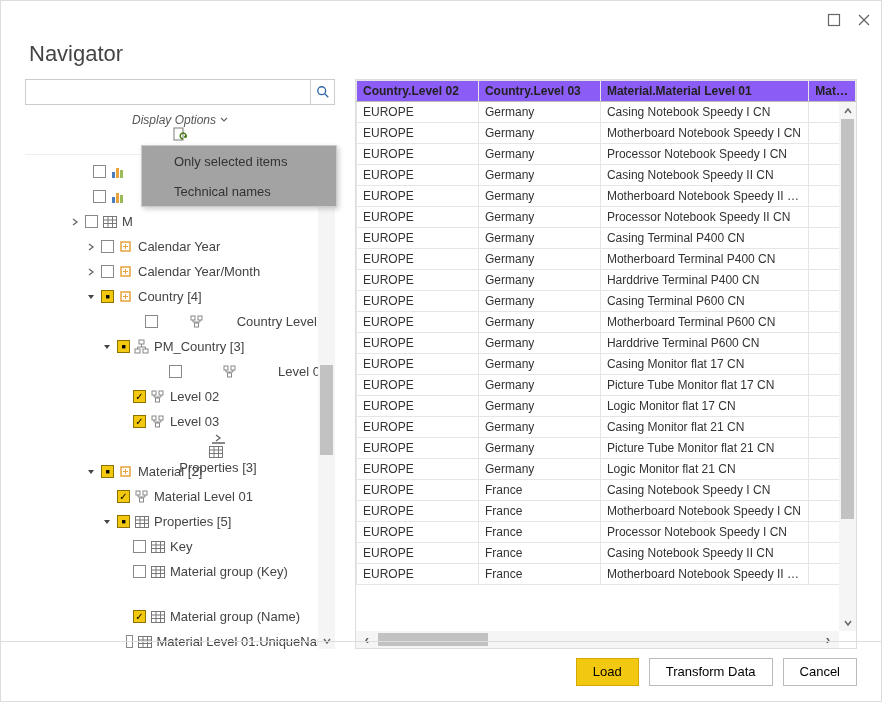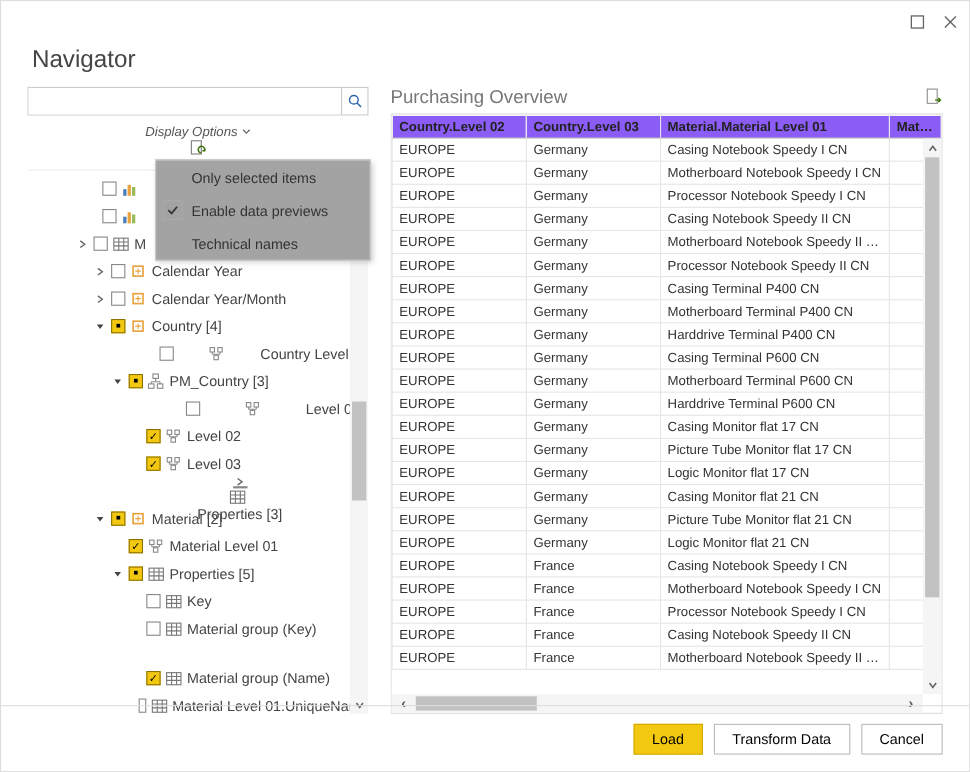--- a/index.html
+++ b/index.html
@@ -102,28 +102,20 @@
             <rect x="2" y="1" width="9" height="12" fill="none" stroke="#888" stroke-width="1.1"></rect>
             <path d="M11 12 A3 3 0 1 1 14 10" fill="none" stroke="#3a7300" stroke-width="1.3"></path>
             <path d="M14 8 L14 10 L12 10" fill="none" stroke="#3a7300" stroke-width="1.3"></path>
           </svg>
       </span>
 
       <div class="context-menu">
         <div class="ctx-item">
           <span class="ctx-check"></span>
           <span>Only selected items</span>
-        </div>
-        <div class="ctx-item">
-          <span class="ctx-check on">
-            <svg width="12" height="12" viewBox="0 0 12 12">
-                <path d="M2 6 L5 9 L10 3" fill="none" stroke="#333" stroke-width="1.6"></path>
-              </svg>
-          </span>
-          <span>Enable data previews</span>
         </div>
         <div class="ctx-item">
           <span class="ctx-check"></span>
           <span>Technical names</span>
         </div>
       </div>
     </div>
 
     <div class="tree-wrap">
       <div class="tree" id="tree">
@@ -436,29 +428,20 @@
         <div class="varrow" style="bottom:0;">
           <svg width="10" height="10" viewBox="0 0 10 10">
               <path d="M2 3 L5 7 L8 3" fill="none" stroke="#666" stroke-width="1.5"></path>
             </svg>
         </div>
       </div>
     </div>
   </div>
 
   <div class="right-panel">
-    <div class="preview-header">
-      <div class="preview-title">Purchasing Overview</div>
-      <span>
-        <svg width="16" height="16" viewBox="0 0 16 16">
-            <rect x="2" y="1" width="9" height="13" fill="none" stroke="#999" stroke-width="1.1"></rect>
-            <path d="M9 11 L14 11 M12 9 L14 11 L12 13" fill="none" stroke="#3a7300" stroke-width="1.3"></path>
-          </svg>
-      </span>
-    </div>
     <div class="table-container">
       <table>
         <thead>
             <tr id="thead-row">
               <th class="col1">Country.Level 02</th>
               <th class="col2">Country.Level 03</th>
               <th class="col3">Material.Material Level 01</th>
               <th class="col4">Material</th>
             </tr>
           </thead>

